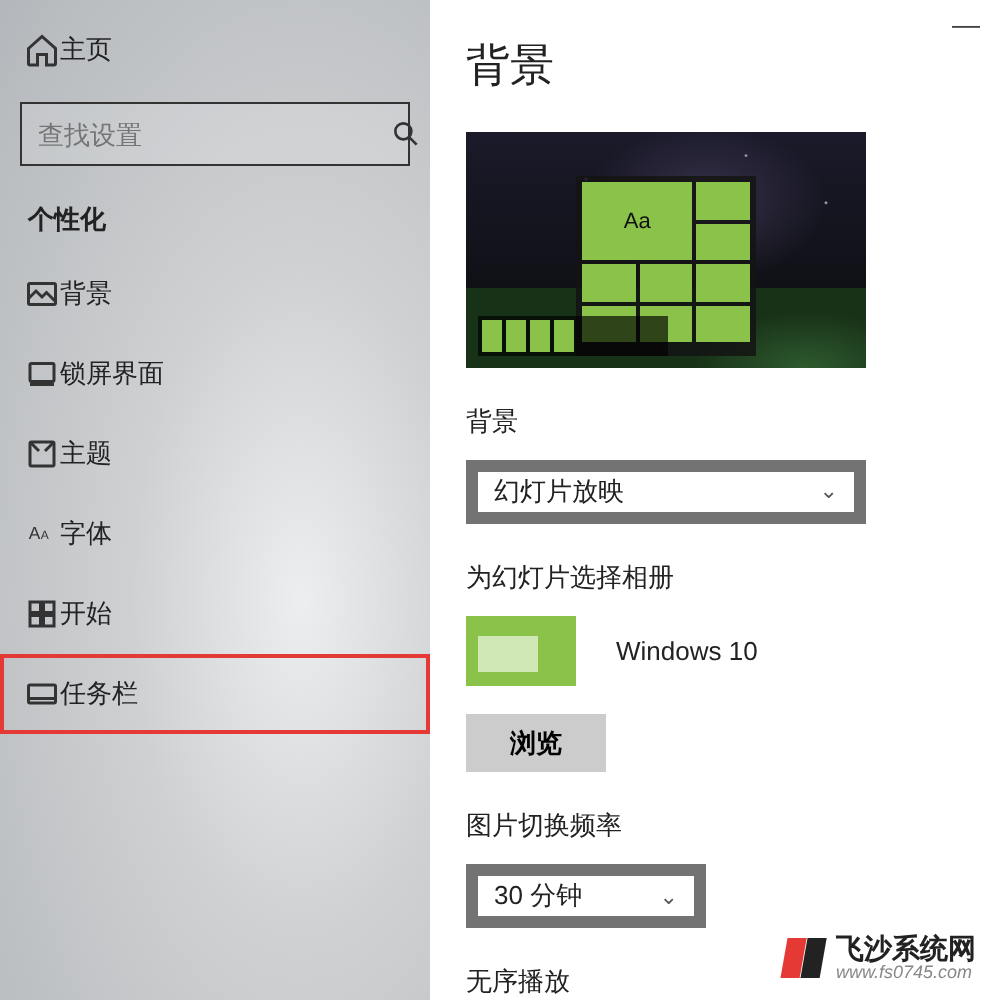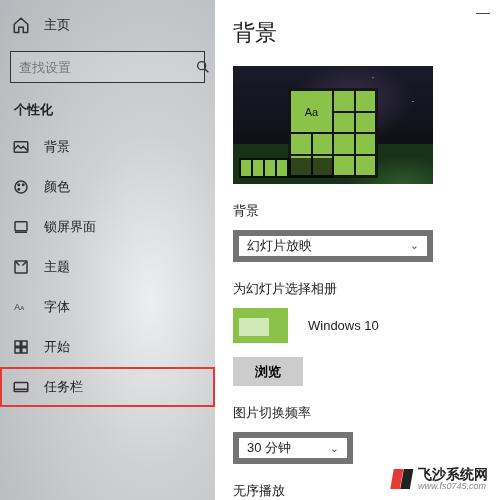--- a/index.html
+++ b/index.html
@@ -32,21 +32,20 @@
     gap: 24px;
     color: #444;
     font-size: 14px;
   }
   .titlebar-controls span { cursor: pointer; }
   .nav-item {
     display: flex;
     align-items: center;
     height: 40px;
     padding: 0 12px;
-    gap: 14px;
     color: #222;
     cursor: pointer;
   }
   .nav-item .ico {
     width: 18px; height: 18px;
     display: flex; align-items: center; justify-content: center;
     color: #333;
   }
   .nav-item .lbl { font-size: 13px; }
   .search-wrap {
@@ -118,21 +117,21 @@
     width: 95px; height: 20px;
     background: rgba(0,0,0,0.65);
     display: flex; gap: 2px; padding: 2px;
   }
   .preview .taskbar div { width: 10px; background: #8bc34a; }
   .preview .startmenu {
     position: absolute; left: 55px; bottom: 6px;
     width: 90px; height: 90px;
     background: rgba(20,20,20,0.85);
     display: grid;
-    grid-template-columns: repeat(4, 1fr);
+    grid-template-columns: repeat(3, 1fr);
     grid-template-rows: repeat(4, 1fr);
     gap: 2px; padding: 3px;
   }
   .preview .startmenu .tile { background: #8bc34a; }
   .preview .startmenu .big { grid-column: span 2; grid-row: span 2; display:flex;align-items:center;justify-content:center;font-size:11px;color:#111; }
   .field-label { font-size: 13px; color: #222; margin-top: 8px; }
   .select {
     width: 200px; height: 32px;
     border: 6px solid #737373;
     display: flex; align-items: center; justify-content: space-between;
@@ -211,31 +210,20 @@
     <div class="nav-item">
       <span class="ico">
         <svg viewBox="0 0 24 24" width="18" height="18" fill="none" stroke="currentColor" stroke-width="2">
             <rect x="3" y="5" width="18" height="14" rx="1"></rect>
             <path d="M3 15l5-5 4 4 3-3 6 6"></path>
           </svg>
       </span>
       <span class="lbl">背景</span>
     </div>
 
-    <div class="nav-item">
-      <span class="ico">
-        <svg viewBox="0 0 24 24" width="18" height="18" fill="none" stroke="currentColor" stroke-width="2">
-            <circle cx="12" cy="12" r="8"></circle>
-            <circle cx="9" cy="9" r="1" fill="currentColor"></circle>
-            <circle cx="15" cy="9" r="1" fill="currentColor"></circle>
-            <circle cx="9" cy="15" r="1" fill="currentColor"></circle>
-          </svg>
-      </span>
-      <span class="lbl">颜色</span>
-    </div>
 
     <div class="nav-item">
       <span class="ico">
         <svg viewBox="0 0 24 24" width="18" height="18" fill="none" stroke="currentColor" stroke-width="2">
             <rect x="4" y="5" width="16" height="12" rx="1"></rect>
             <line x1="4" y1="19" x2="20" y2="19"></line>
           </svg>
       </span>
       <span class="lbl">锁屏界面</span>
     </div>

